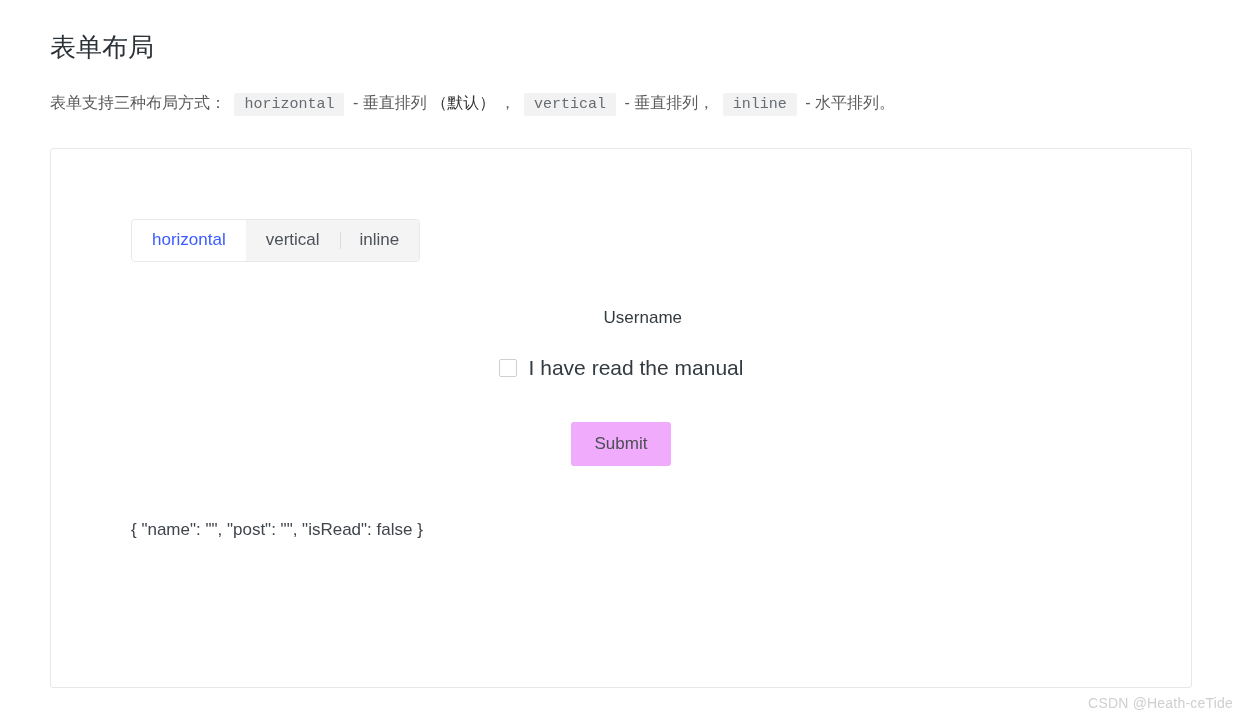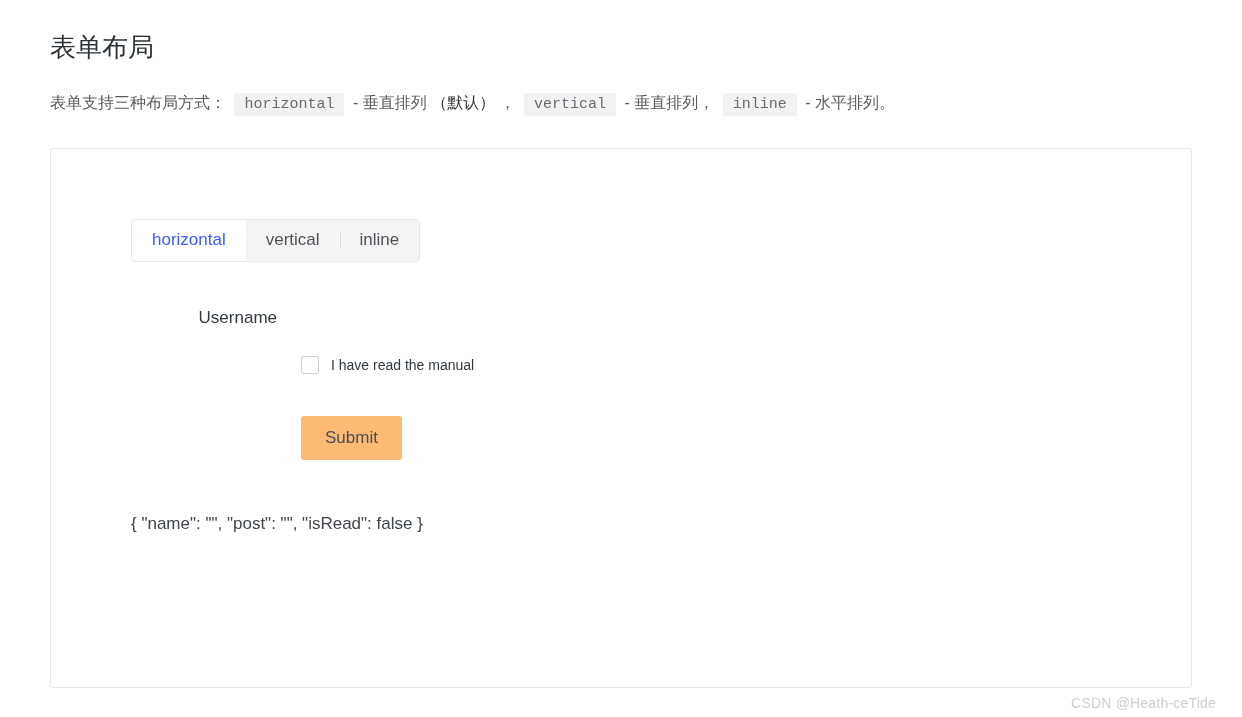--- a/index.html
+++ b/index.html
@@ -74,20 +74,21 @@
     background: #ffffff;
     color: #3b5bff;
     border-radius: 3px;
   }
   .radio-btn.active + .radio-btn::before { display: none; }
 
   .form-row {
     display: flex;
     align-items: center;
     margin-bottom: 28px;
+    flex-direction: column;
   }
   .form-label {
     width: 170px;
     text-align: right;
     padding-right: 24px;
     font-size: 17px;
     color: #333a40;
   }
   .form-control {
     flex: 1;
@@ -103,54 +104,54 @@
     font-size: 17px;
     color: #333;
     outline: none;
   }
   input.text-input::placeholder { color: #9aa0a6; }
 
   .checkbox-wrap {
     display: flex;
     align-items: center;
     gap: 12px;
-    font-size: 14px;
+    font-size: 21px;
     color: #333a40;
     cursor: pointer;
   }
   .chk {
     width: 18px;
     height: 18px;
     border: 1px solid #d0d0d0;
     border-radius: 2px;
     background: #fff;
     display: inline-block;
   }
 
   .submit-btn {
     display: inline-block;
-    background: #fdba74;
+    background: #f0abfc;
     color: #4b4f55;
     font-size: 17px;
     padding: 12px 24px;
     border-radius: 3px;
     border: none;
     cursor: pointer;
     margin-top: 14px;
   }
 
   .state-dump {
     margin-top: 54px;
     font-size: 17px;
     color: #3f454b;
   }
 
   .watermark {
     position: fixed;
-    right: 26px;
+    right: 9px;
     bottom: 6px;
     font-size: 14px;
     color: #cfcfcf;
     letter-spacing: 0.2px;
     pointer-events: none;
   }
 </style>
 </head>
 <body>
 

